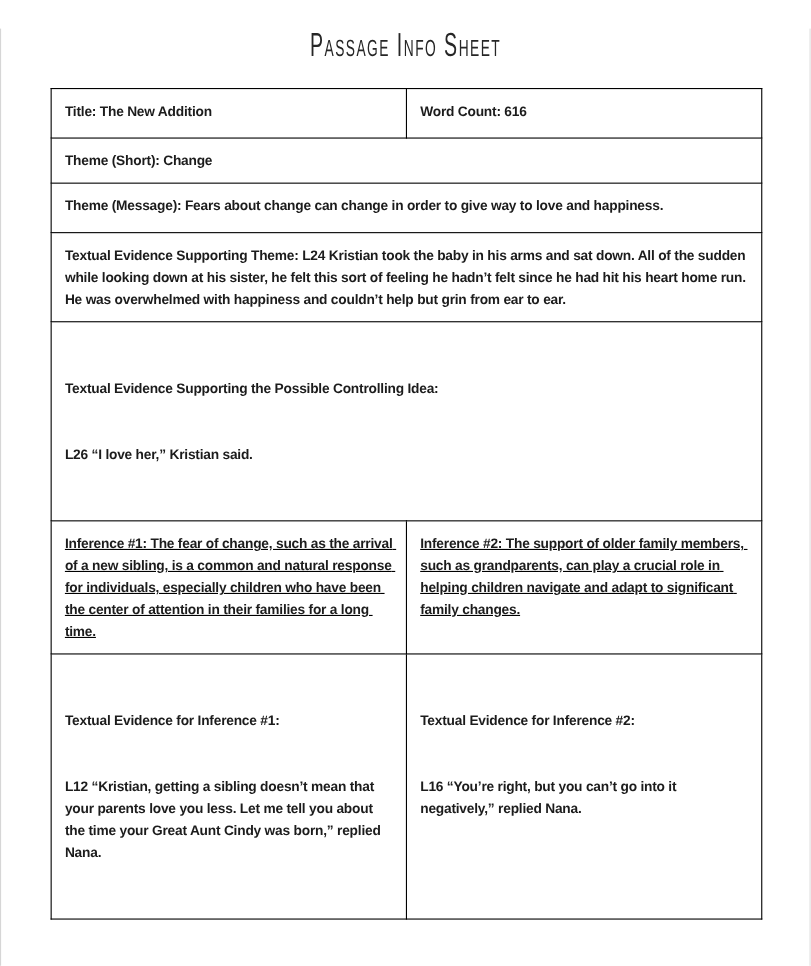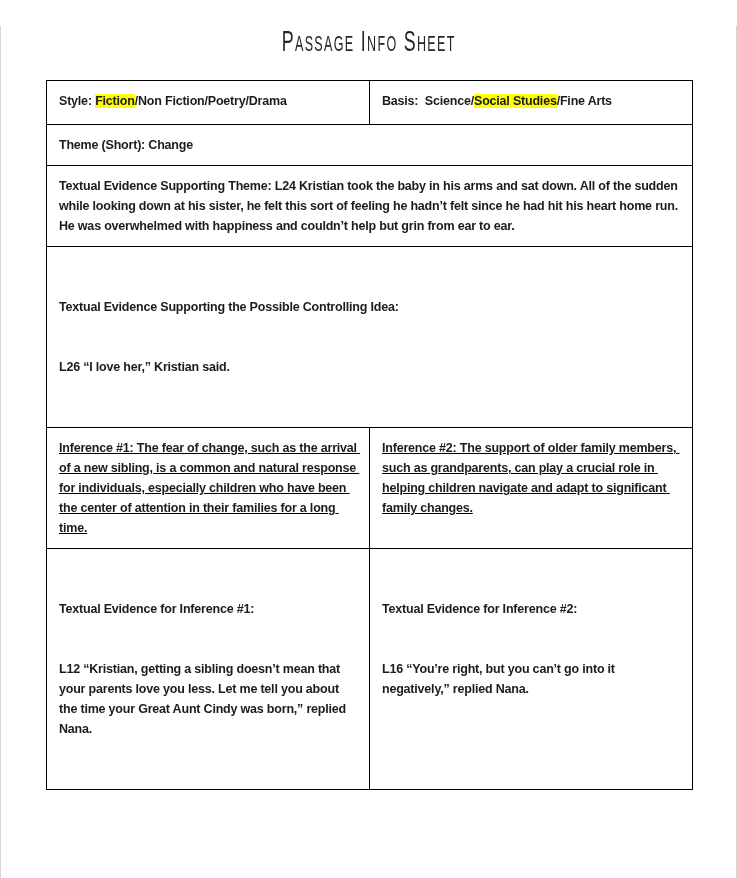--- a/index.html
+++ b/index.html
@@ -65,26 +65,29 @@
 <body>
 
 <div class="page">
 
   <div class="doc-title-wrap">
     <span class="doc-title">Passage Info Sheet</span>
   </div>
 
   <table class="info-table">
     <tbody>
-      <tr style="height:44px;">
-        <td><span>Style: </span><span class="hl">Fiction</span><span>/Non Fiction/Poetry/Drama</span></td>
-        <td><span>Basis:  Science/</span><span class="hl">Social Studies</span><span>/Fine Arts</span></td>
+      <tr style="height:45px;">
+        <td class="half">Title: The New Addition</td>
+        <td class="half">Word Count: 616</td>
       </tr>
       <tr style="height:33px;">
         <td colspan="2">Theme (Short): Change</td>
+      </tr>
+      <tr style="height:45px;">
+        <td colspan="2">Theme (Message): Fears about change can change in order to give way to love and happiness.</td>
       </tr>
       <tr style="height:81px;">
         <td colspan="2">Textual Evidence Supporting Theme: L24 Kristian took the baby in his arms and sat down. All of the sudden while looking down at his sister, he felt this sort of feeling he hadn’t felt since he had hit his heart home run. He was overwhelmed with happiness and couldn’t help but grin from ear to ear.</td>
       </tr>
       <tr style="height:64px;margin-left:48px;">
         <td colspan="2" class="cell-lines">
           <div>Textual Evidence Supporting the Possible Controlling Idea:</div>
           <div>L26 “I love her,” Kristian said.</div>
         </td>
       </tr>

